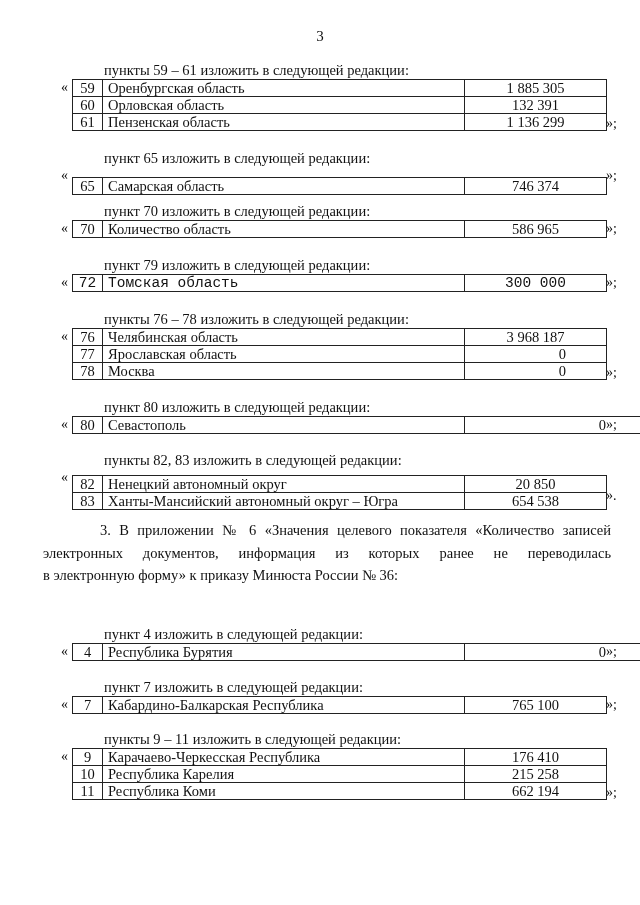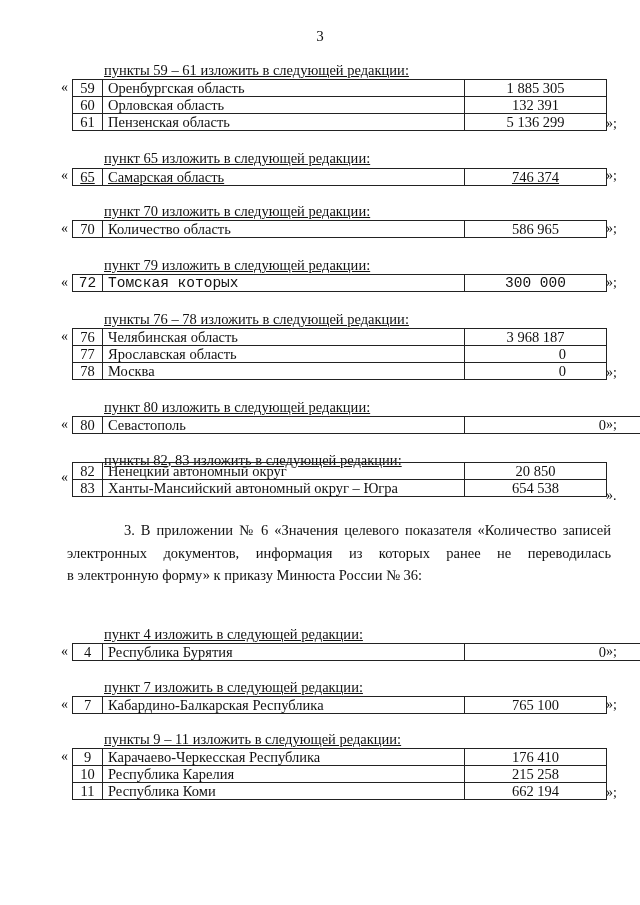--- a/index.html
+++ b/index.html
@@ -3,31 +3,31 @@
 <meta charset="utf-8">
 <style>
   html, body { margin: 0; padding: 0; background: #ffffff; }
   body {
     width: 640px; height: 905px; position: relative; overflow: hidden;
     font-family: "Liberation Serif", serif; color: #111;
     font-size: 14.5px;
   }
   .page-num { position: absolute; top: 28px; left: 0; width: 640px; text-align: center; font-size: 15px; }
   .block { position: absolute; left: 0; width: 640px; }
-  .caption { position: absolute; left: 104px; top: 0; white-space: nowrap; line-height: 17px; text-decoration: underline; }
+  .caption { position: absolute; left: 104px; top: 0; white-space: nowrap; line-height: 17px; }
   .tbl-wrap { position: absolute; left: 72px; }
   .q-open { position: absolute; left: 61px; font-size: 14px; line-height: 18px; }
   .q-close { position: absolute; left: 606px; font-size: 14px; line-height: 18px; white-space: nowrap; }
   table { border-collapse: collapse; width: 531px; table-layout: fixed; }
   td { border: 1.3px solid #222; height: 16px; padding: 0; line-height: 16px; white-space: nowrap; overflow: hidden; }
   td.n { width: 29px; text-align: center; }
   td.name { width: 356px; padding-left: 5px; }
   td.v { width: 141px; text-align: center; }
   .para { position: absolute; left: 43px; width: 568px; top: 519px; line-height: 22.5px; font-size: 14.5px; text-align: justify; }
-  .para .line { display: block; text-align: justify; text-align-last: justify; height: 22.5px; margin-left: 24px; }
+  .para .line { display: block; text-align: justify; text-align-last: justify; height: 22.5px; }
   .para .line.last { text-align-last: left; }
   .para .line.first { text-indent: 57px; }
 </style>
 </head>
 <body>
 
 <div class="page-num">3</div>
 
 <div class="block" style="top:62px;">
   <div class="caption">пункты 59 – 61 изложить в следующей редакции:</div>
@@ -41,32 +41,32 @@
         <td class="v">1 885 305</td>
       </tr>
       <tr>
         <td class="n">60</td>
         <td class="name">Орловская область</td>
         <td class="v">132 391</td>
       </tr>
       <tr>
         <td class="n">61</td>
         <td class="name">Пензенская область</td>
-        <td class="v">5 136 299</td>
+        <td class="v">1 136 299</td>
       </tr>
     </tbody>
       </table>
   </div>
   <span class="q-close" style="top:53px;">»;</span>
 </div>
 
 <div class="block" style="top:150px;">
   <div class="caption">пункт 65 изложить в следующей редакции:</div>
   <span class="q-open" style="top:17px;">«</span>
-  <div class="tbl-wrap" style="top:18px;text-decoration:underline;">
+  <div class="tbl-wrap" style="top:27px;">
     <table>
       <tbody>
           <tr>
         <td class="n">65</td>
         <td class="name">Самарская область</td>
         <td class="v">746 374</td>
       </tr>
     </tbody>
       </table>
   </div>
@@ -91,21 +91,21 @@
 </div>
 
 <div class="block" style="top:257px;">
   <div class="caption">пункт 79 изложить в следующей редакции:</div>
   <span class="q-open" style="top:17px;">«</span>
   <div class="tbl-wrap" style="top:17px;font-family:Liberation Mono, monospace;">
     <table>
       <tbody>
           <tr>
         <td class="n">72</td>
-        <td class="name">Томская которых</td>
+        <td class="name">Томская область</td>
         <td class="v">300 000</td>
       </tr>
     </tbody>
       </table>
   </div>
   <span class="q-close" style="top:17px;">»;</span>
 </div>
 
 <div class="block" style="top:311px;">
   <div class="caption">пункты 76 – 78 изложить в следующей редакции:</div>
@@ -147,21 +147,21 @@
       </tr>
     </tbody>
       </table>
   </div>
   <span class="q-close" style="top:17px;">»;</span>
 </div>
 
 <div class="block" style="top:452px;">
   <div class="caption">пункты 82, 83 изложить в следующей редакции:</div>
   <span class="q-open" style="top:17px;">«</span>
-  <div class="tbl-wrap" style="top:10px;border-radius:11px;">
+  <div class="tbl-wrap" style="top:23px;border-radius:11px;">
     <table>
       <tbody>
           <tr>
         <td class="n">82</td>
         <td class="name">Ненецкий автономный округ</td>
         <td class="v">20 850</td>
       </tr>
       <tr>
         <td class="n">83</td>
         <td class="name">Ханты-Мансийский автономный округ – Югра</td>

